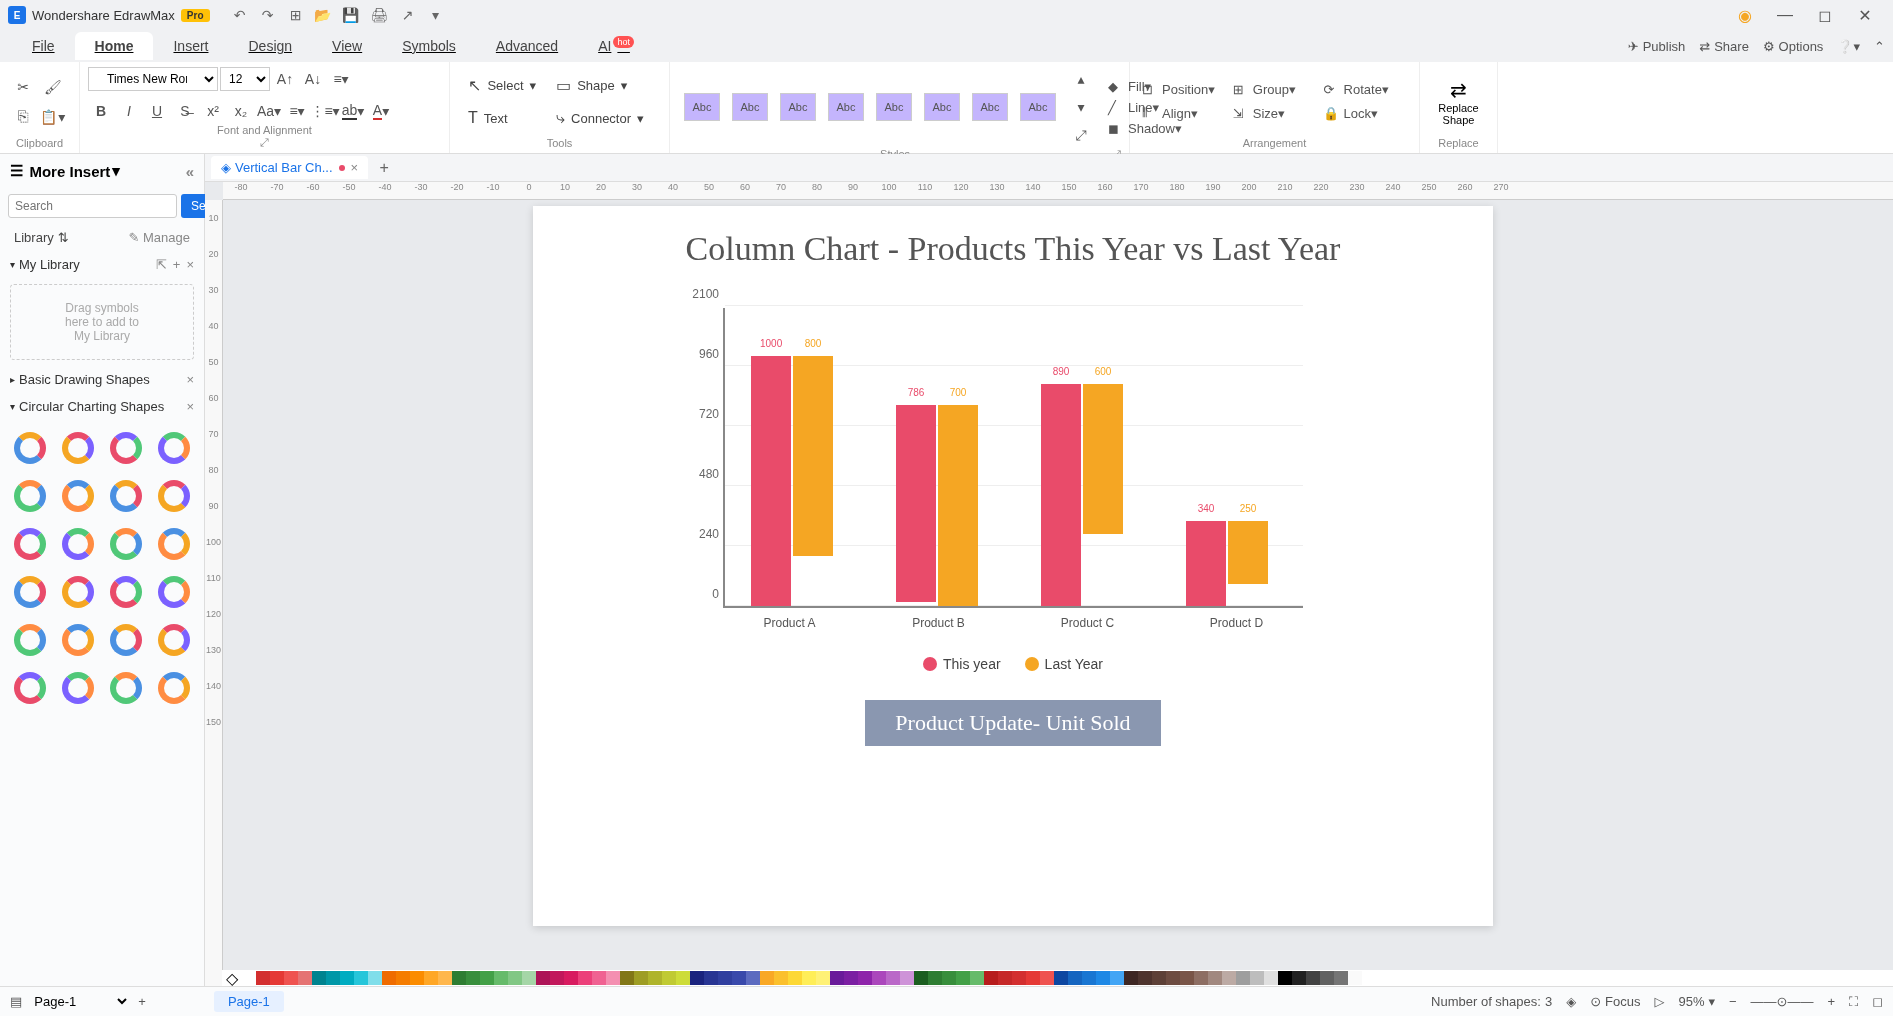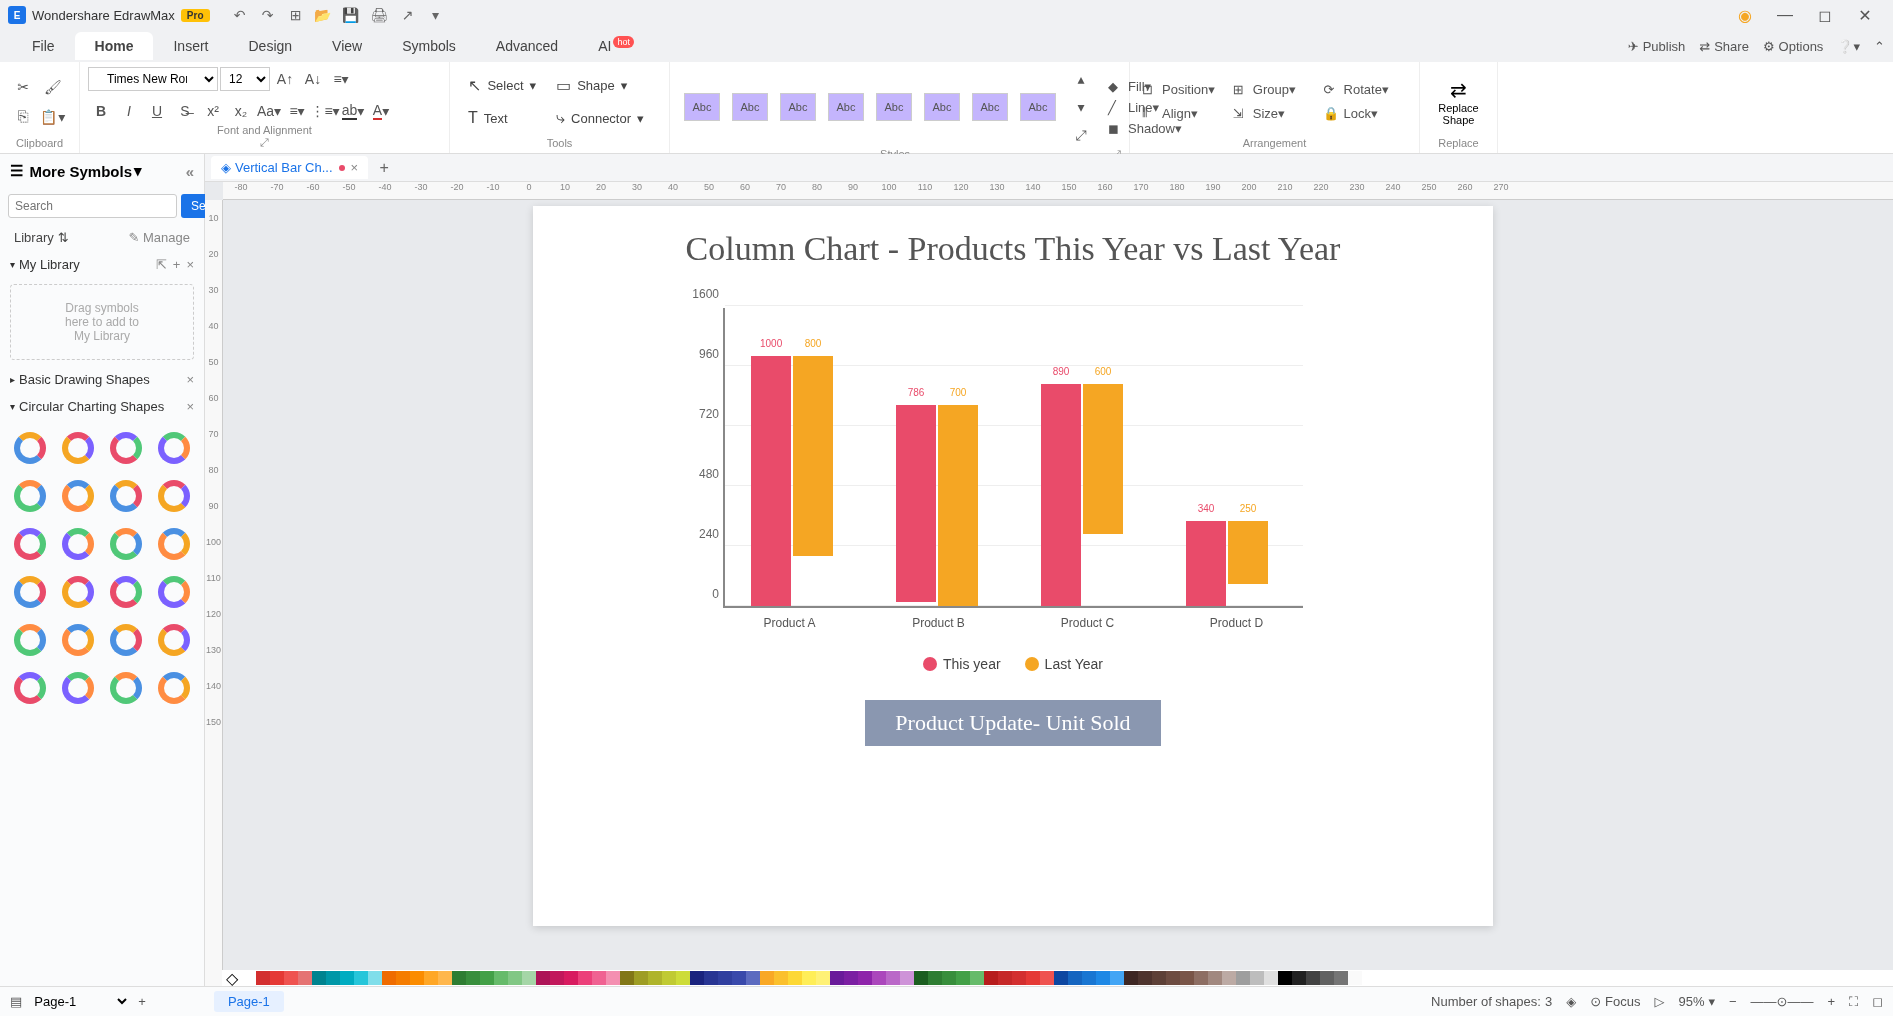--- a/index.html
+++ b/index.html
@@ -127,21 +127,21 @@
   <span class="qat-btn">↗</span>
   <span class="qat-btn">▾</span>
   <div class="title-spacer"></div>
   <div class="win-btn" style="color:#f5a623;">◉</div>
   <div class="win-btn">—</div>
   <div class="win-btn">◻</div>
   <div class="win-btn">✕</div>
 </div>
 
 <div class="menu-bar">
-  <div id="menu-items" style="display: flex;">
+  <div id="menu-items" style="display: flex; text-decoration: underline;">
       <div class="menu-item">File</div>
       <div class="menu-item active">Home</div>
       <div class="menu-item">Insert</div>
       <div class="menu-item">Design</div>
       <div class="menu-item">View</div>
       <div class="menu-item">Symbols</div>
       <div class="menu-item">Advanced</div>
       <div class="menu-item">AI<span class="hot-badge">hot</span></div>
     </div>
   <div class="menu-spacer"></div>
@@ -275,21 +275,21 @@
 Shape</span>
     </div>
     <div class="ribbon-group-label">Replace</div>
   </div>
 </div>
 
 <div class="main">
   <div class="sidebar">
     <div class="sidebar-header">
         <span class="ic">☰</span>
-        <span>More Symbols</span>
+        <span>More Insert</span>
         <span style="margin-left:2px;">▾</span>
         <span class="collapse-btn">«</span>
       </div>
     <div class="search-row">
       <input class="search-input" placeholder="Search" style="">
       <button class="search-btn">Search</button>
     </div>
     <div class="lib-row">
       <span>Library</span>
         <span style="margin-left:4px;">⇅</span>
@@ -463,21 +463,21 @@
     <div class="canvas">
       <div class="page">
         <div class="chart-title">Column Chart - Products This Year vs Last Year</div>
         <div class="chart-area">
           <div class="y-axis" id="y-axis">
               <div class="y-tick" style="bottom: 0px;">0</div>
               <div class="y-tick" style="bottom: 60px;">240</div>
               <div class="y-tick" style="bottom: 120px;">480</div>
               <div class="y-tick" style="bottom: 180px;">720</div>
               <div class="y-tick" style="bottom: 240px;">960</div>
-              <div class="y-tick" style="bottom: 300px;">1600</div>
+              <div class="y-tick" style="bottom: 300px;">2100</div>
             </div>
           <div class="plot" id="plot">
               <div class="gridline" style="bottom: 0px;"></div>
               <div class="gridline" style="bottom: 60px;"></div>
               <div class="gridline" style="bottom: 120px;"></div>
               <div class="gridline" style="bottom: 180px;"></div>
               <div class="gridline" style="bottom: 240px;"></div>
               <div class="gridline" style="bottom: 300px;"></div>
               <div class="bar-group" style="left: 26.1px;">
                 <div class="bar red" style="height: 250px;">

